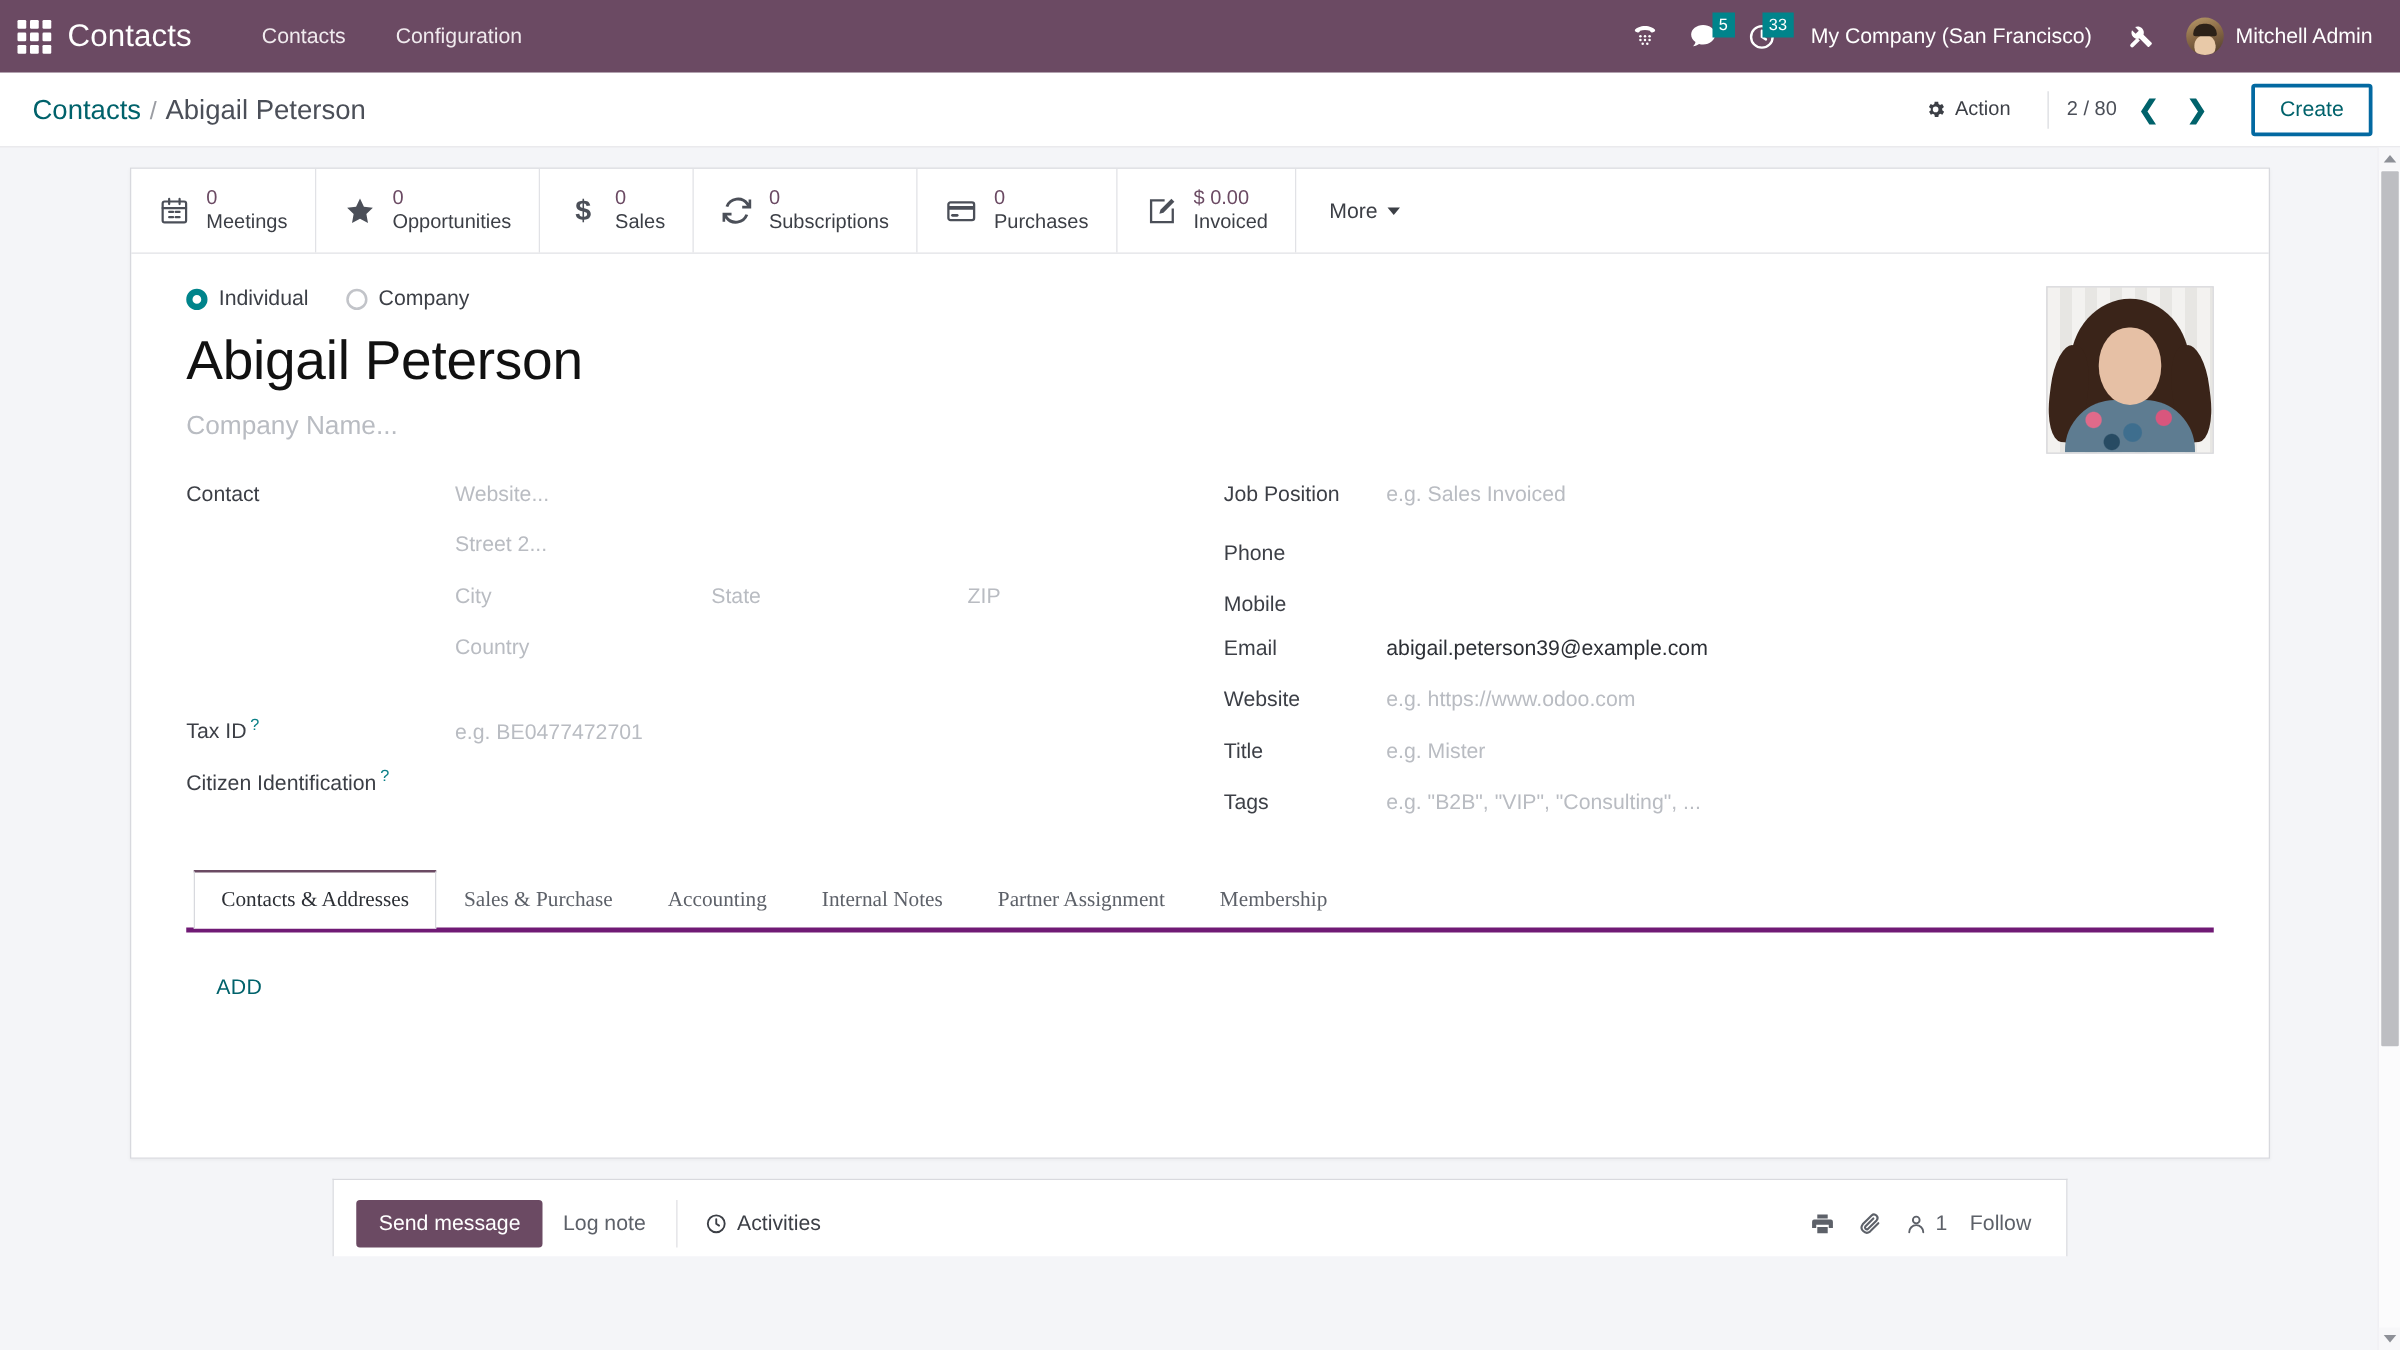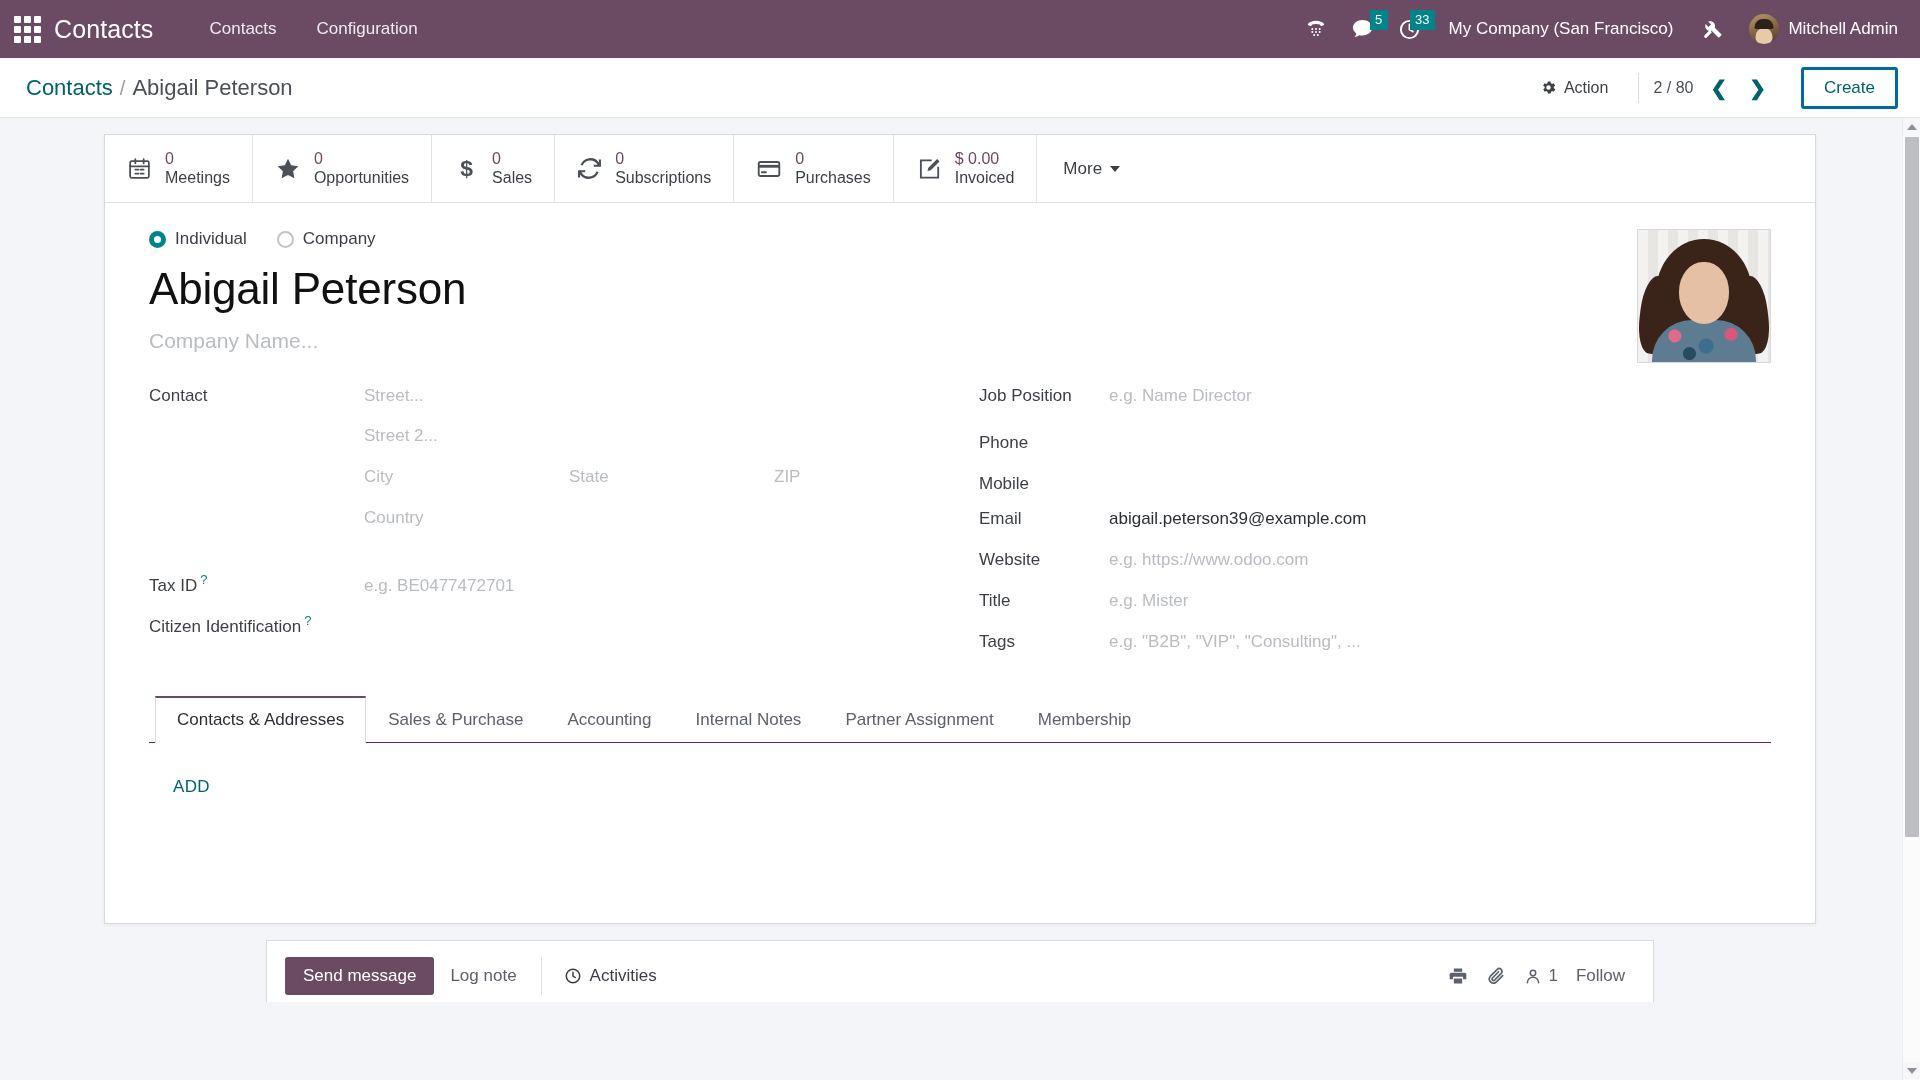--- a/index.html
+++ b/index.html
@@ -322,22 +322,23 @@
   .addr-city { width: 235px; }
   .addr-state { width: 175px; }
   .addr-zip { flex: 1; }
 
   .left-gap { height: 22px; }
 
   
   .notebook { margin-top: 26px; }
   .nb-tabs {
     display: flex;
-    border-bottom: 1px solid #701a75;
+    border-bottom: 4px solid #701a75;
     padding-left: 6px;
+    font-family: Liberation Serif, serif;
   }
   .nb-tab {
     font-size: 17px;
     color: #5d6169;
     padding: 13px 21px;
     border: 1px solid transparent;
     border-bottom: none;
     margin-bottom: -1px;
     cursor: pointer;
     background: transparent;
@@ -639,21 +640,21 @@
         </div>
 
         <div class="record-title">Abigail Peterson</div>
         <div class="company-placeholder">Company Name...</div>
 
         <div class="fields">
 
           <div class="col">
             <div class="frow">
               <div class="flabel">Contact</div>
-              <div class="fval ph">Street...</div>
+              <div class="fval ph">Website...</div>
             </div>
             <div class="frow">
               <div class="flabel"></div>
               <div class="fval ph">Street 2...</div>
             </div>
             <div class="frow">
               <div class="flabel"></div>
               <div class="addr-sub">
                 <div class="fval ph addr-city">City</div>
                 <div class="fval ph addr-state">State</div>
@@ -672,21 +673,21 @@
               <div class="fval ph">e.g. BE0477472701</div>
             </div>
             <div class="frow">
               <div class="flabel"><span>Citizen Identification</span><span class="help-mark">?</span></div>
             </div>
           </div>
 
           <div class="col">
             <div class="frow">
               <div class="flabel flabel-r">Job Position</div>
-              <div class="fval ph">e.g. Name Director</div>
+              <div class="fval ph">e.g. Sales Invoiced</div>
             </div>
             <div class="frow">
               <div class="flabel flabel-r">Phone</div>
               <div class="fval"></div>
             </div>
             <div class="frow">
               <div class="flabel flabel-r">Mobile</div>
               <div class="fval"></div>
             </div>
             <div class="frow">

